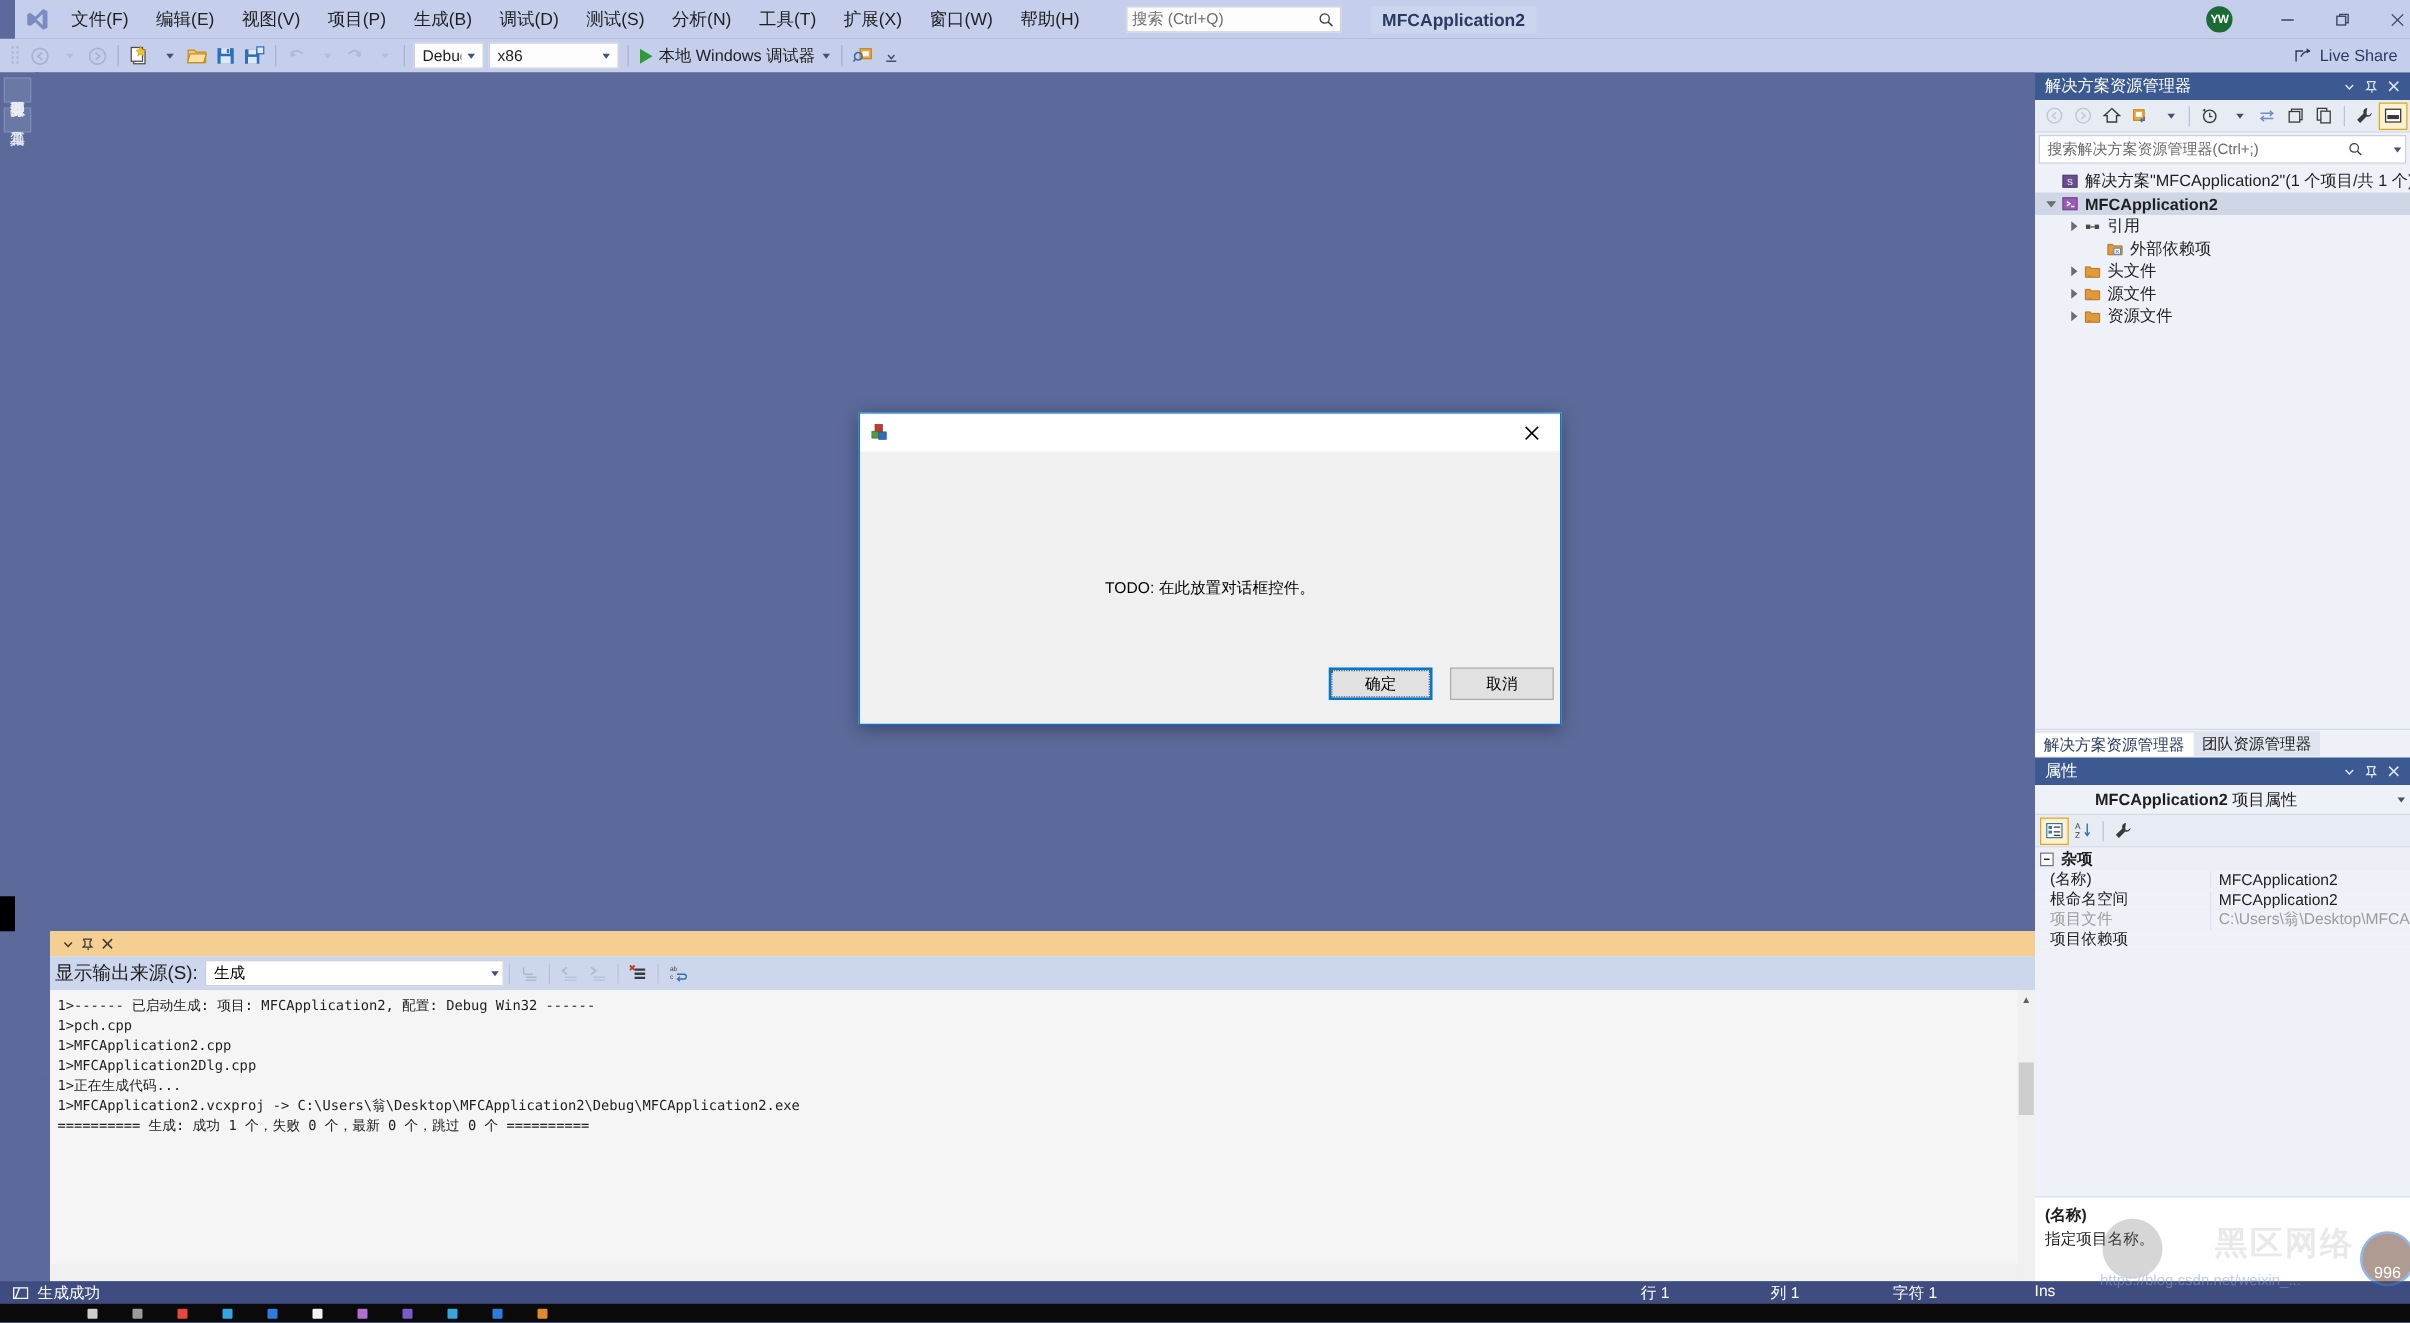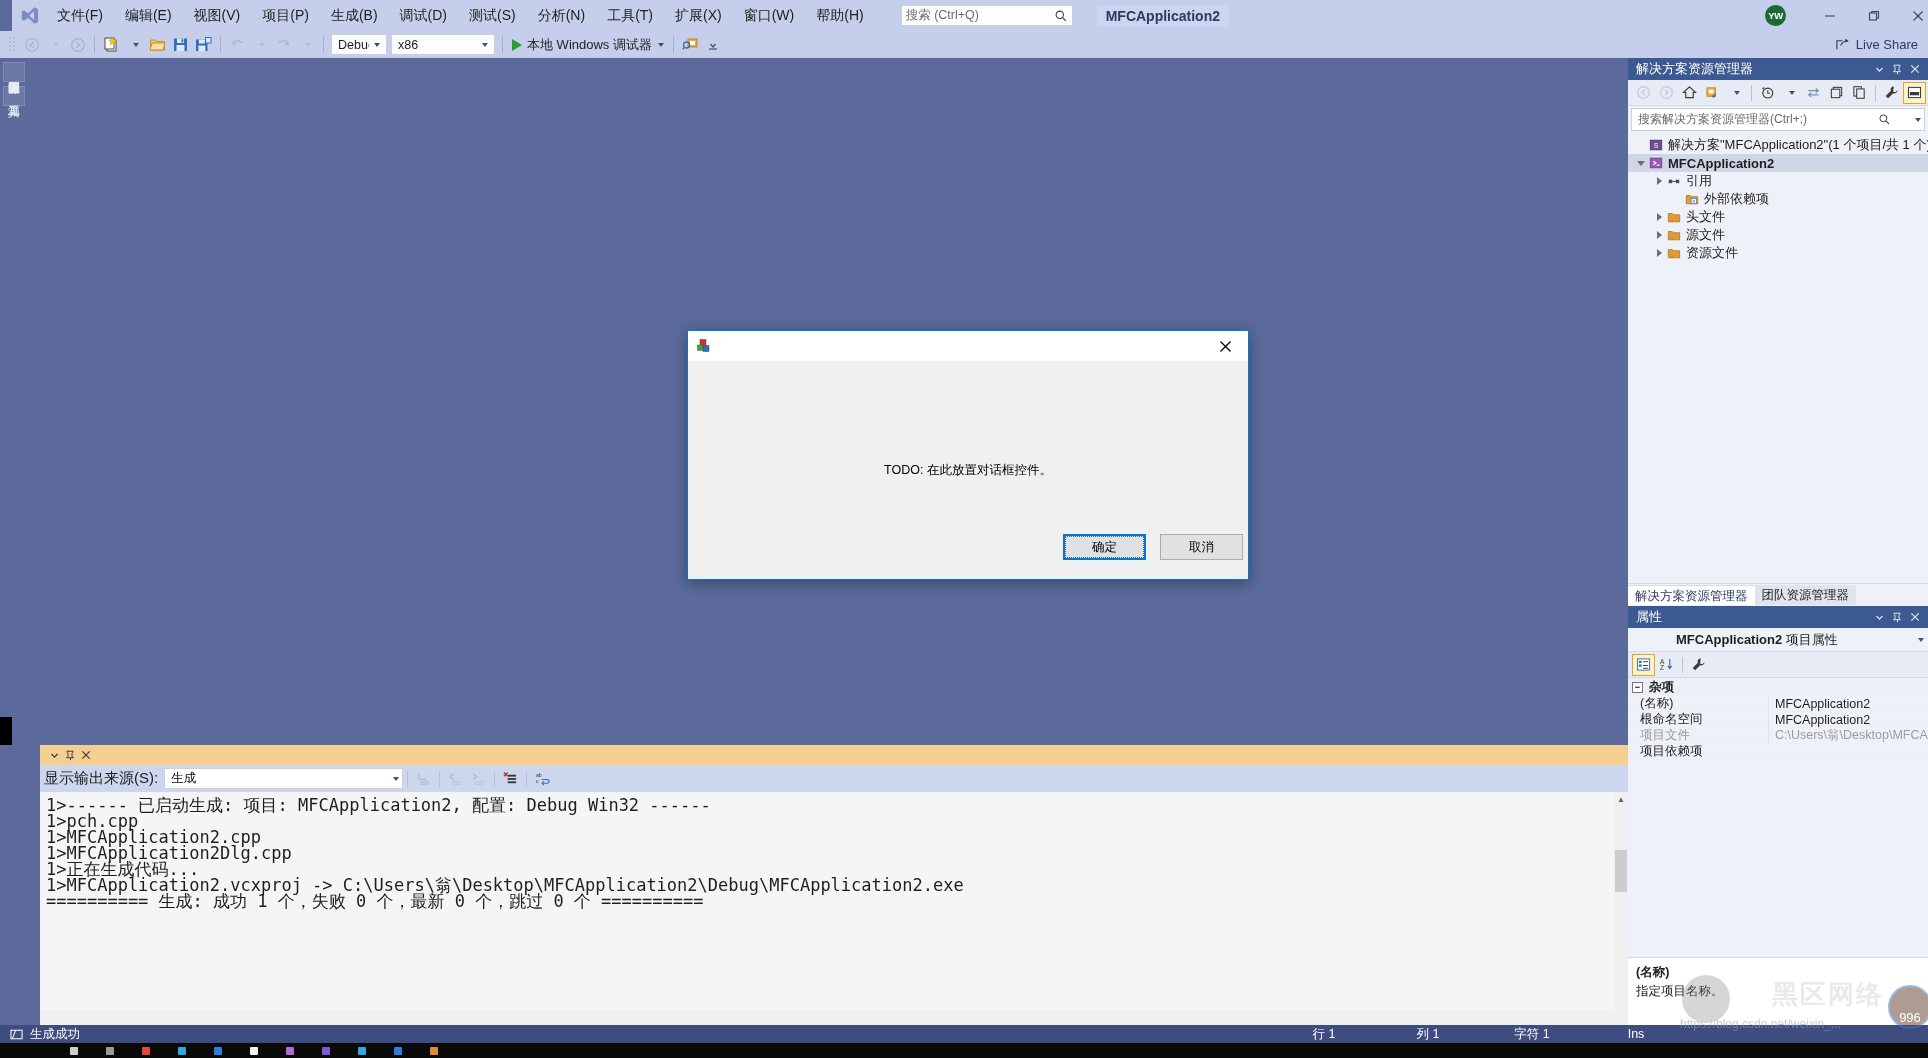--- a/index.html
+++ b/index.html
@@ -253,42 +253,42 @@
   .out-lbl { font-size: 15px; color: #1e1e1e; margin-right: 6px; white-space: nowrap; }
   .out-combo {
     width: 239px; height: 21px; background: #fff; border: 1px solid #ccd0db;
     display: flex; align-items: center; padding: 0 3px 0 6px; font-size: 12.5px;
   }
   .out-combo .ocv { flex: 1; }
   .out-text {
     position: absolute; left: 0; right: 14px; top: 47px; bottom: 14px;
     background: #f5f5f5; padding: 5px 0 0 6px;
     font-family: "DejaVu Sans Mono", "Liberation Mono", monospace;
-    font-size: 17px; line-height: 16px; color: #1e1e1e;
+    font-size: 11px; line-height: 16px; color: #1e1e1e;
     overflow: hidden; white-space: pre;
   }
   .out-scroll-v {
     position: absolute; right: 0; top: 47px; bottom: 14px; width: 14px; background: #f0f0f0;
   }
   .out-scroll-v .thumb { position: absolute; left: 1px; top: 58px; width: 12px; height: 42px; background: #cdcdcd; }
   .out-scroll-v .arw { height: 14px; display:flex; align-items:center; justify-content:center; font-size:8px; color:#606060; }
   .out-scroll-h {
     position: absolute; left: 0; right: 14px; bottom: 0; height: 14px; background: #f0f0f0;
   }
   .out-corner { position: absolute; right: 0; bottom: 0; width: 14px; height: 14px; background: #f0f0f0; }
 
   
   .statusbar {
     position: absolute; left: 0; bottom: 15px; width: 1928px; height: 18px;
     background: #3f4c80; color: #fff; display: flex; align-items: center;
     font-size: 12.5px;
   }
   .sb-left { display: flex; align-items: center; gap: 7px; padding-left: 10px; }
   .sb-icon { width: 13px; height: 13px; }
-  .sb-right { margin-left: auto; display: flex; align-items: center; }
+  .sb-right { margin-left: auto; display: flex; }
   .sb-cell { width: 104px; text-align: center; }
 
   
   .taskbar {
     position: absolute; left: 0; bottom: 0; width: 1928px; height: 15px;
     background: #0a0a0a; display: flex; align-items: center; gap: 0; padding-left: 70px;
   }
   .tk { width: 8px; height: 8px; margin: 0 28px 0 0; border-radius: 1px; }
 
   

